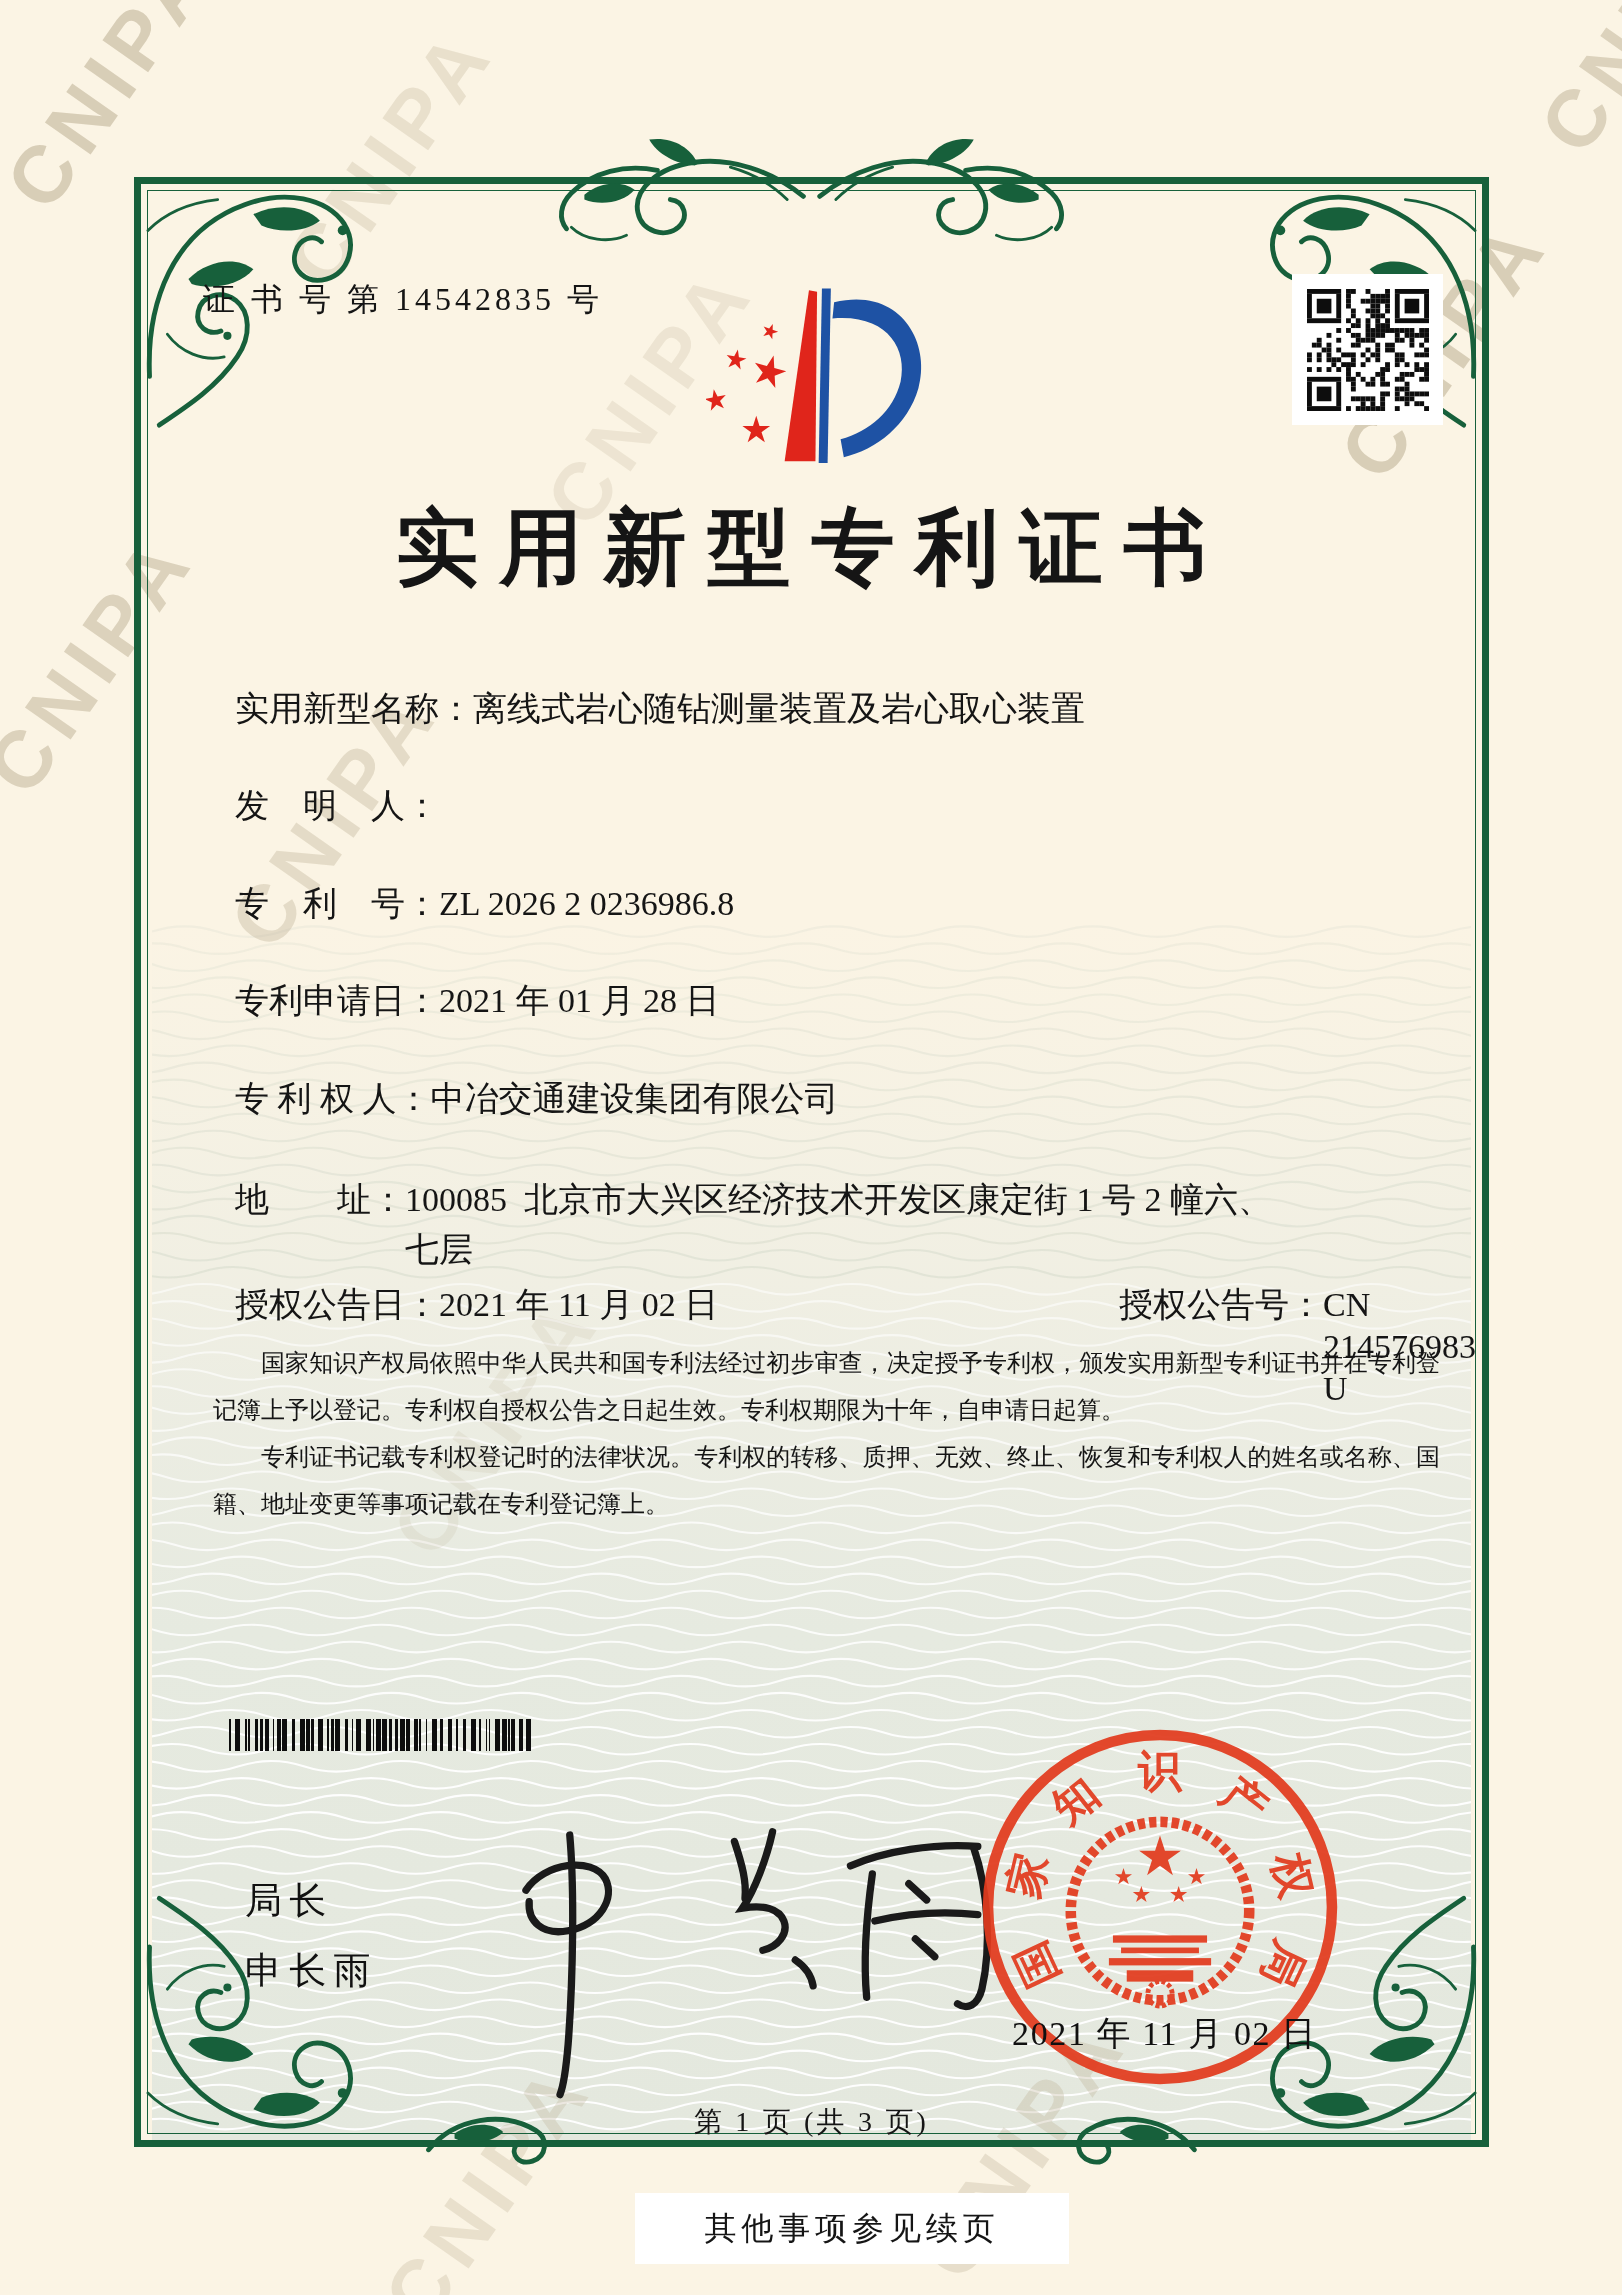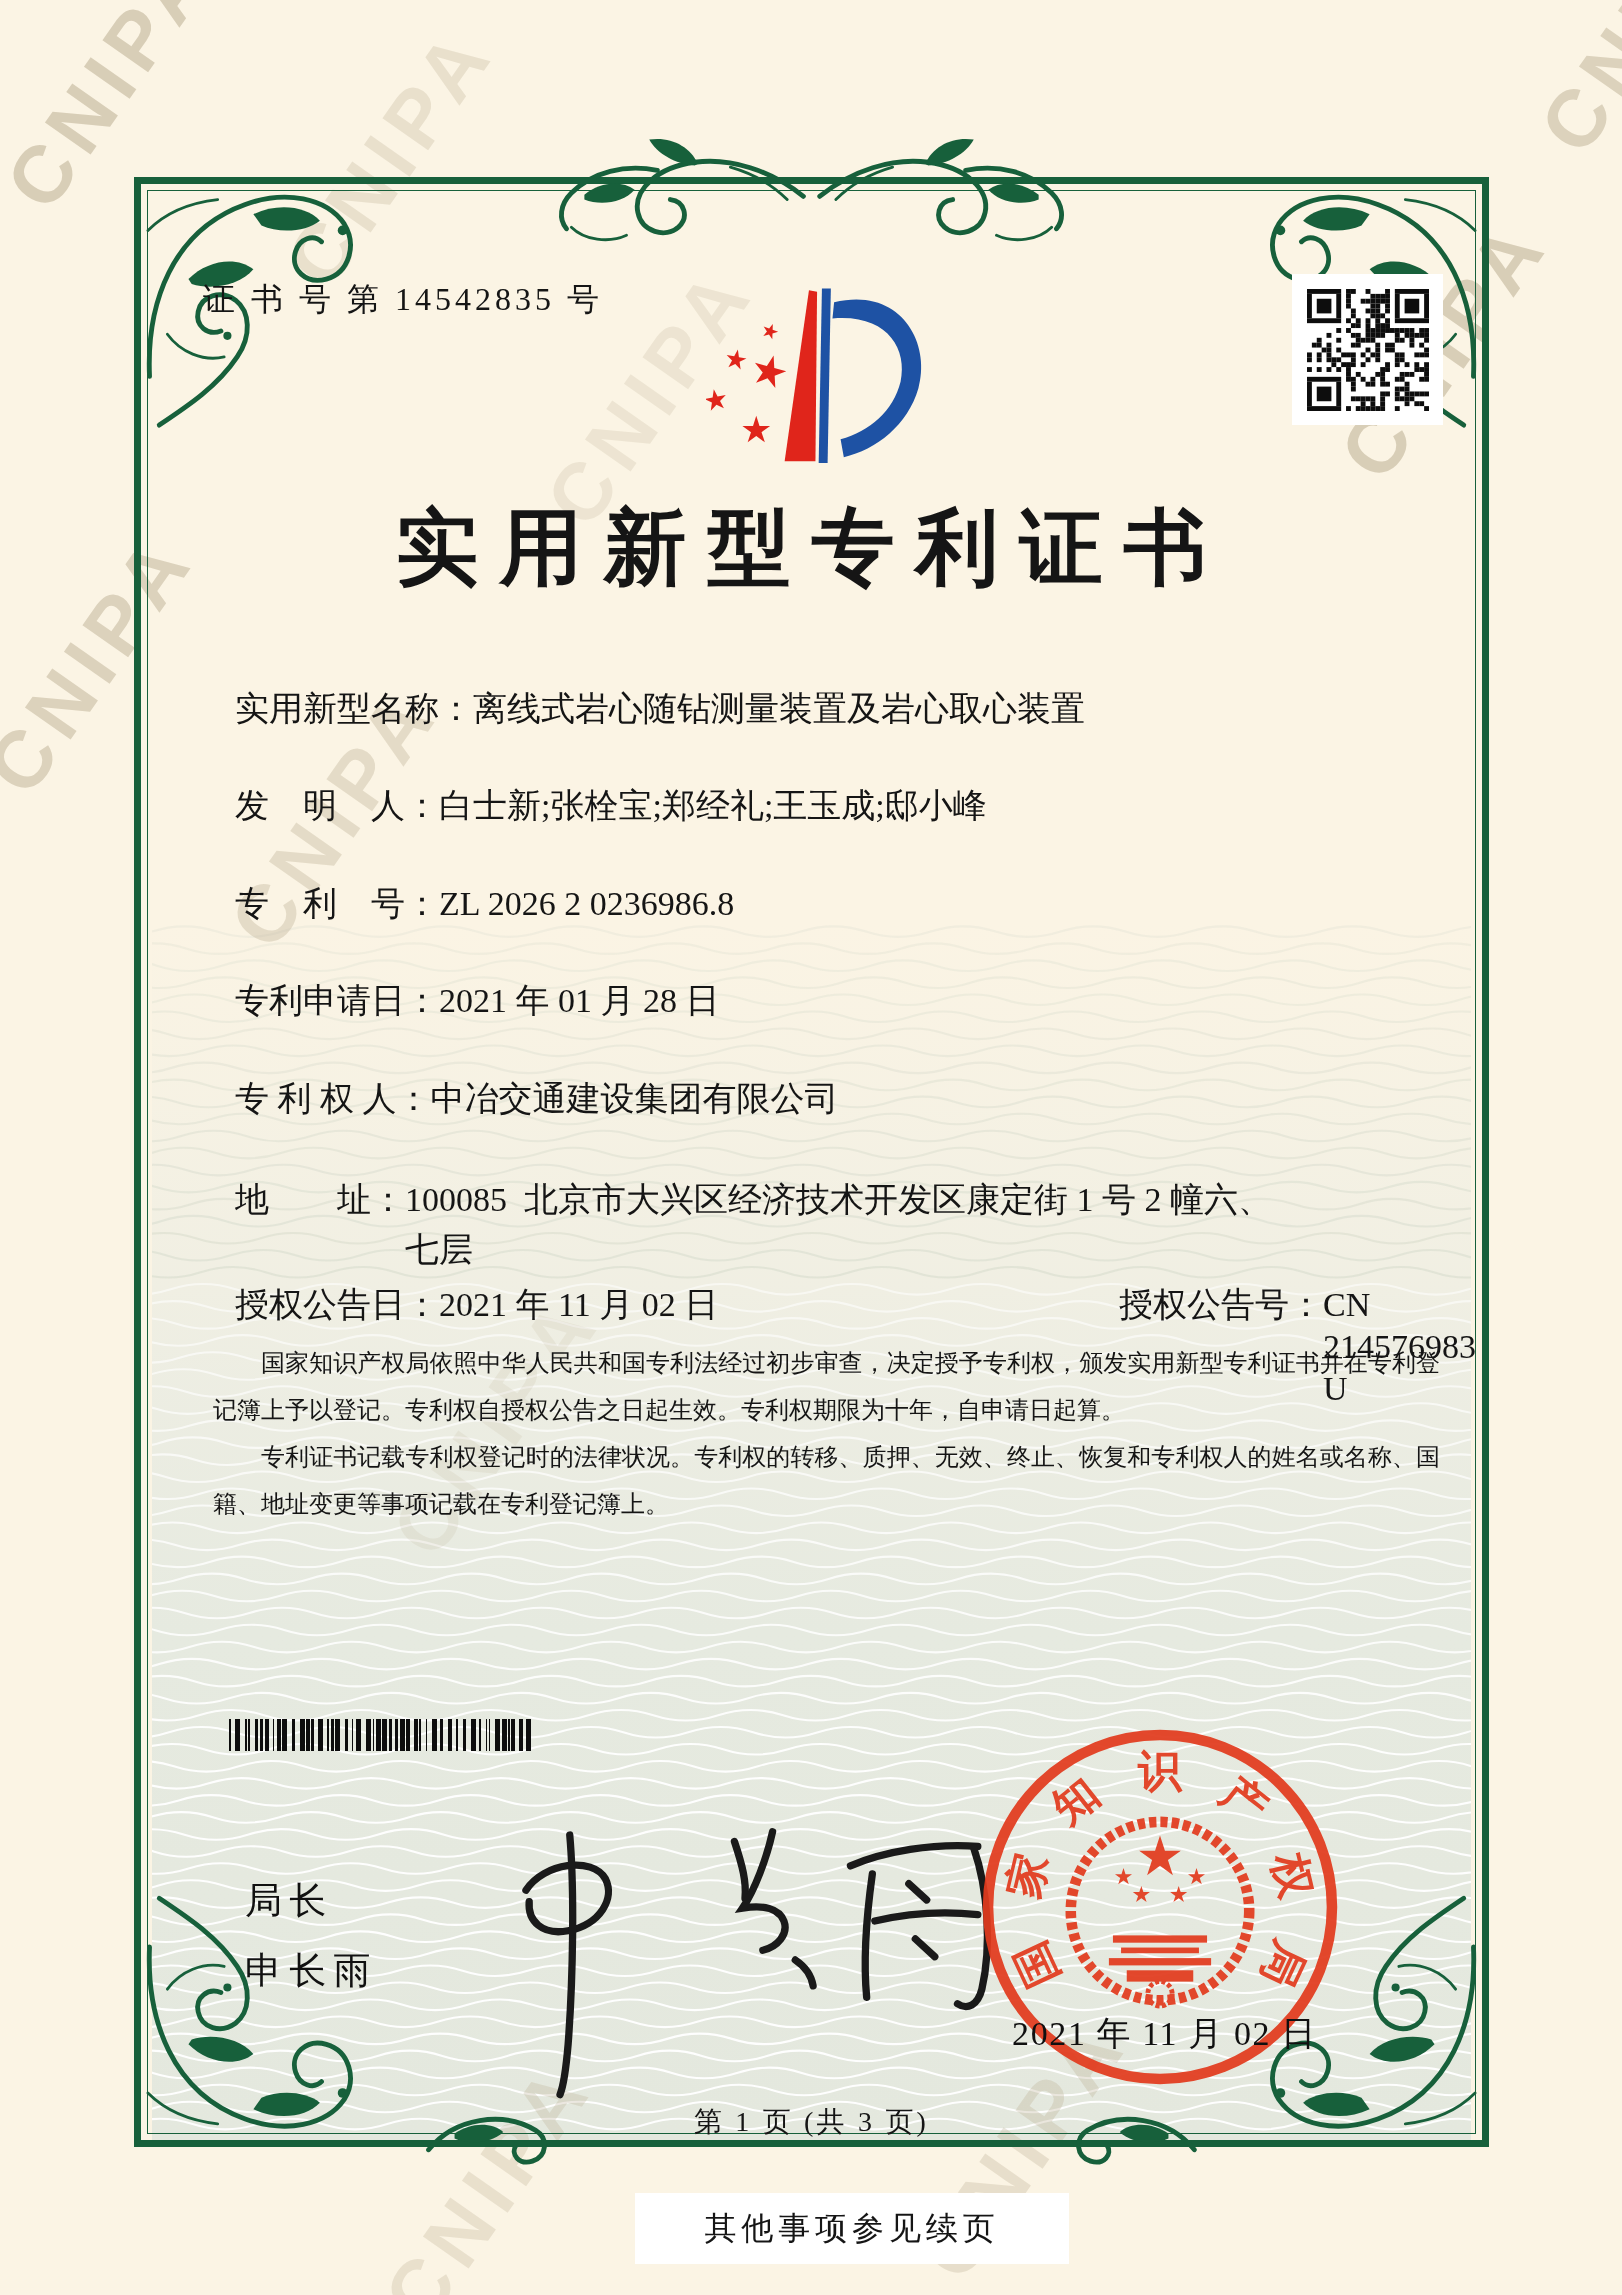--- a/index.html
+++ b/index.html
@@ -426,21 +426,20 @@
   </div>
 
   <div class="title">实用新型专利证书</div>
 
   <div class="field" style="top:688px">
     <span class="lbl">实用新型名称：</span>
     <span class="val">离线式岩心随钻测量装置及岩心取心装置</span>
   </div>
   <div class="field" style="top:785px">
     <span class="lbl">发　明　人：</span>
-    <span class="val">白士新;张栓宝;郑经礼;王玉成;邸小峰</span>
   </div>
   <div class="field" style="top:883px">
     <span class="lbl">专　利　号：</span>
     <span class="val">ZL 2026 2 0236986.8</span>
   </div>
   <div class="field" style="top:980px">
     <span class="lbl">专利申请日：</span>
     <span class="val">2021 年 01 月 28 日</span>
   </div>
   <div class="field" style="top:1078px">

